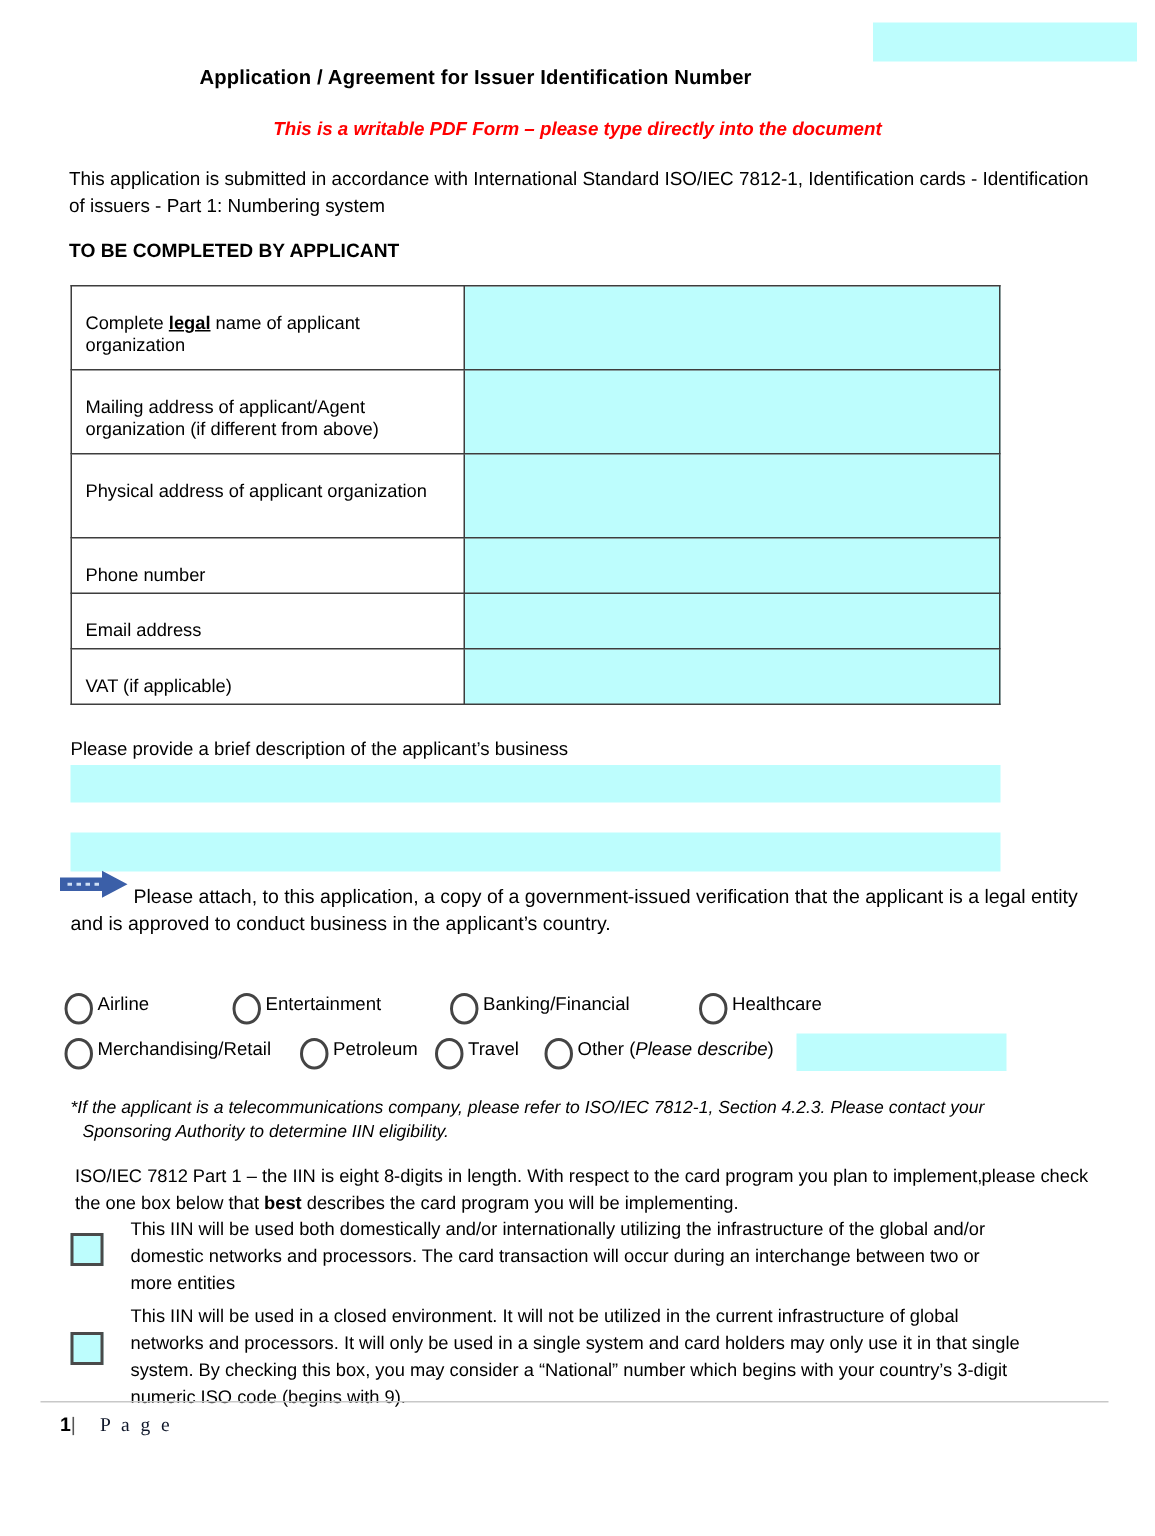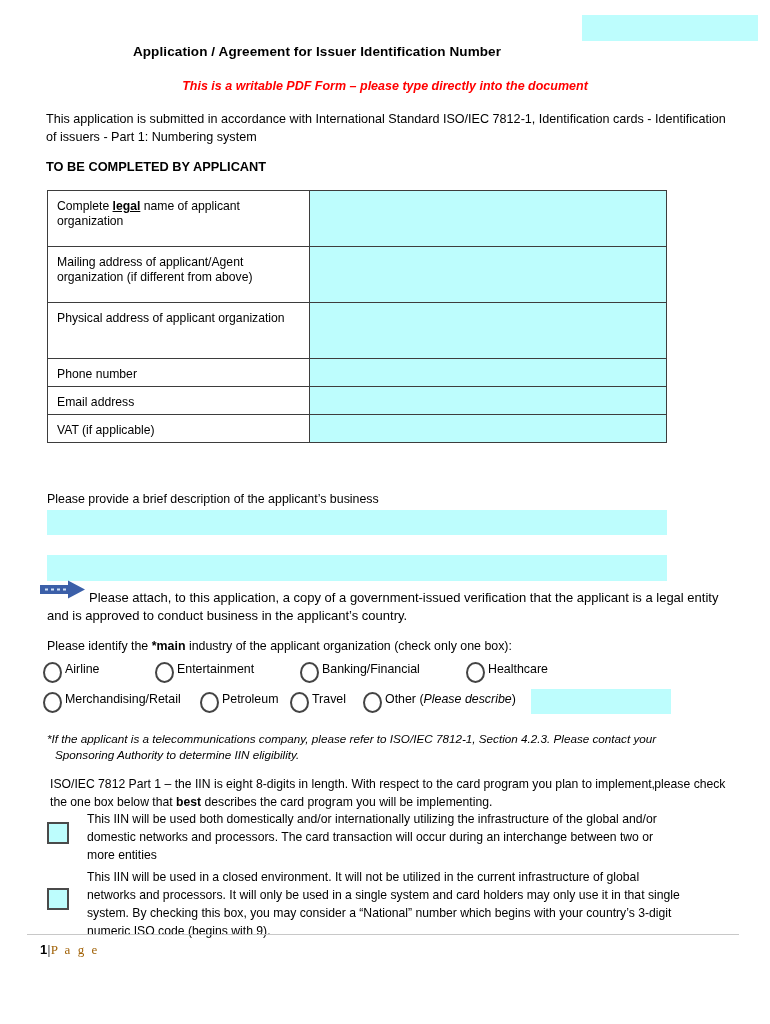--- a/index.html
+++ b/index.html
@@ -81,21 +81,21 @@
     border-collapse: collapse;
     table-layout: fixed;
   }
   .app-table td {
     border: 1px solid #3d3d3d;
     padding: 0;
     vertical-align: top;
   }
   .app-table td.lbl {
     width: 246px;
-    padding: 8px 6px 4px 9px;
+    padding: 17px 6px 4px 9px;
     font-size: 12.2px;
     line-height: 15px;
     background: #ffffff;
   }
   .app-table td.val {
     background: #bdfdfd;
   }
   .r-tall { height: 56px; }
   .r-short { height: 21px; }
   u.legal { text-decoration: underline; font-weight: bold; }
@@ -239,23 +239,24 @@
   }
   .footer {
     position: absolute;
     left: 40px;
     top: 942px;
     font-size: 13px;
   }
   .footer .pg { font-weight: bold; }
   .footer .sep { color: #555; }
   .footer .word {
-    color: #a16207;
+    color: #0f172a;
     letter-spacing: 2px;
     font-family: "Liberation Serif", serif;
+    margin-left: 16px;
   }
 </style>
 </head>
 <body>
 
 <div class="page">
 
   <div class="field hdr-field"></div>
 
   <div class="doc-title">Application / Agreement for Issuer Identification Number</div>
@@ -305,23 +306,20 @@
     <path d="M0 5 H28 V0.5 L45 9.5 L28 18.5 V14 H0 Z" fill="#3b5fa8"></path>
     <g fill="#cfe0f5">
       <rect x="5" y="8.5" width="3" height="2"></rect>
       <rect x="11" y="8.5" width="3" height="2"></rect>
       <rect x="17" y="8.5" width="3" height="2"></rect>
       <rect x="23" y="8.5" width="3" height="2"></rect>
     </g>
   </svg>
   <div class="attach-note">Please attach, to this application, a copy of a government-issued verification that the applicant is a legal entity and  is approved to conduct business in the applicant’s country.</div>
 
-  <div class="industry-q">
-    <span>Please identify the </span><b>*main</b><span> industry of the applicant organization (check only one box):</span>
-  </div>
 
   <div class="radio-row row1">
     <div class="radio-opt" style="width:112px">
       <span class="radio-mark"></span>
       <span class="radio-lbl">Airline</span>
     </div>
     <div class="radio-opt" style="width:145px">
       <span class="radio-mark"></span>
       <span class="radio-lbl">Entertainment</span>
     </div>

